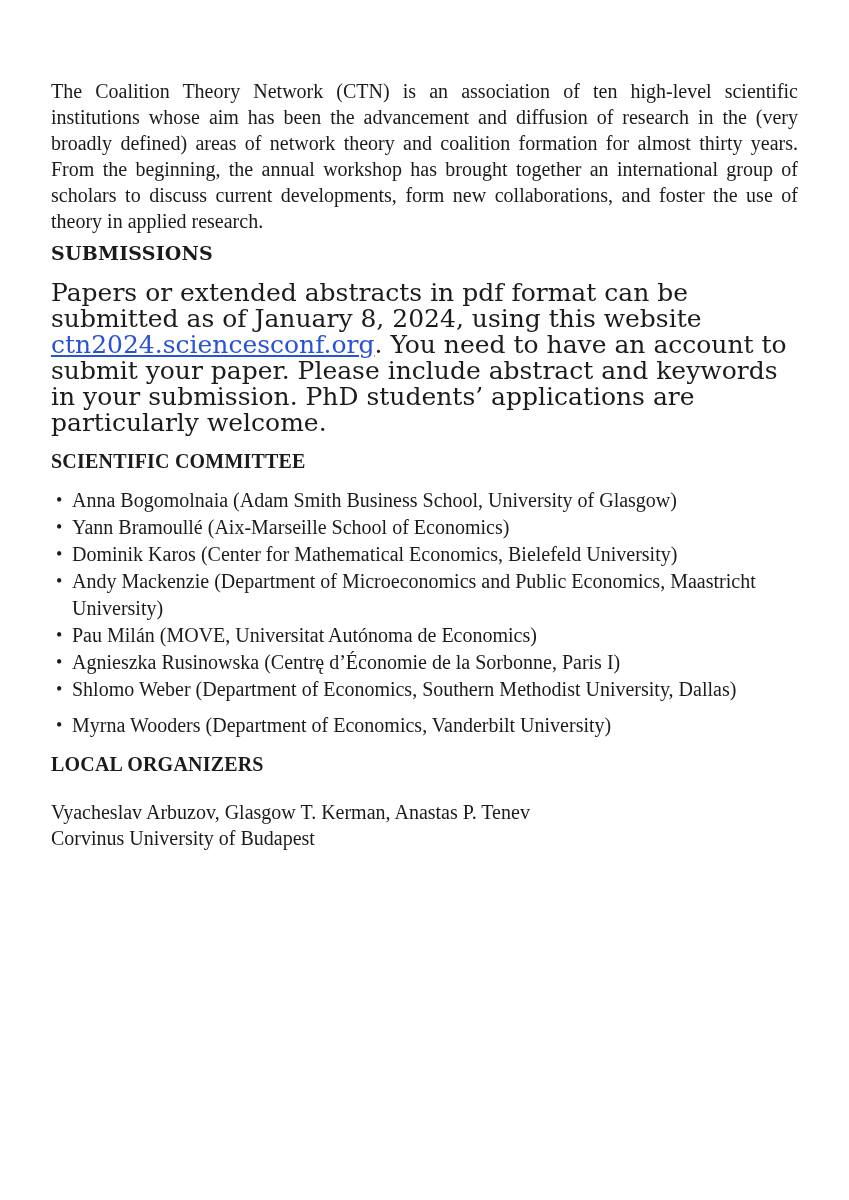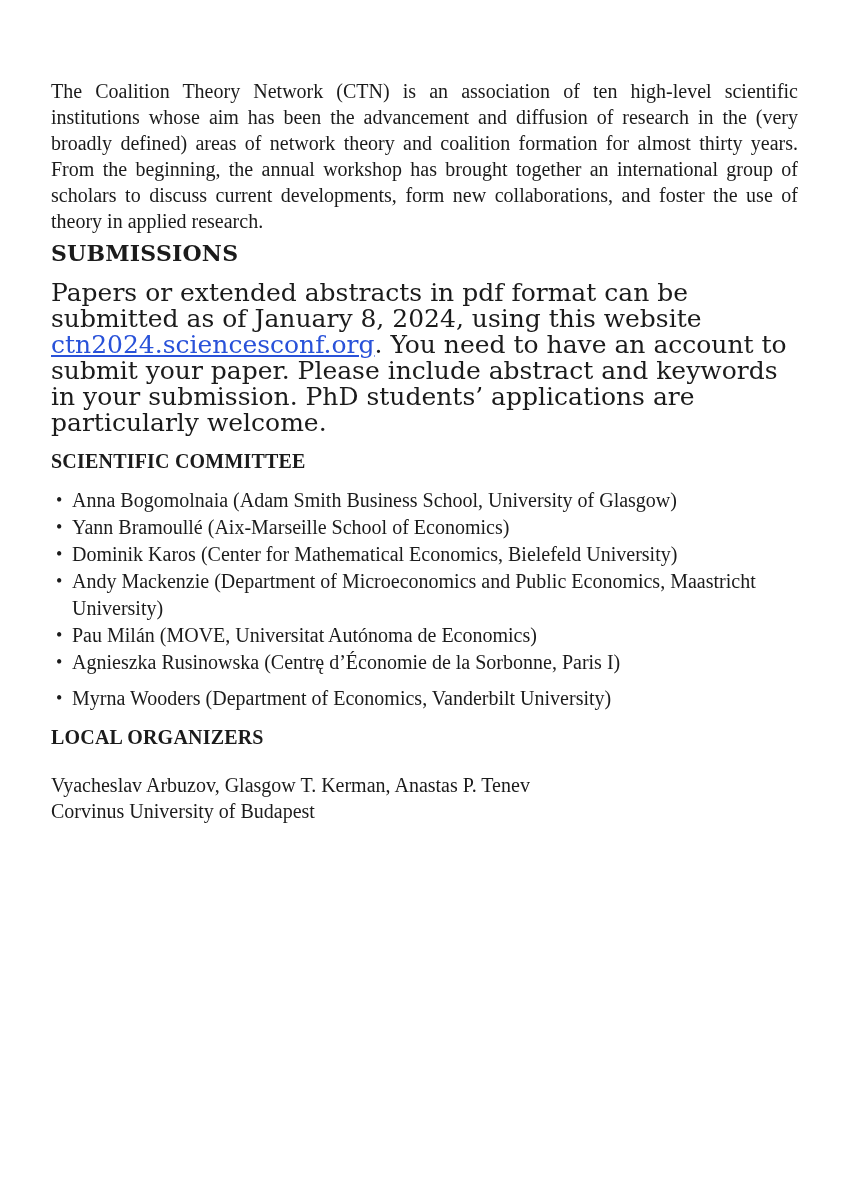--- a/index.html
+++ b/index.html
@@ -11,21 +11,21 @@
     color:#1b1b1b;
     font-family:"Liberation Serif",serif;
     overflow:hidden;
   }
   .content{padding:78px 51px 0 51px;font-size:20px;line-height:26px;}
   .intro{margin:0;text-align:justify;}
   h2.heading{
     font-size:20px;line-height:26px;font-weight:bold;
     margin:12px 0 0 0;letter-spacing:0.2px;
   }
-  h2.heading.georgia{font-family:"DejaVu Serif",serif;font-size:22px;margin-top:6px;}
+  h2.heading.georgia{font-family:"DejaVu Serif",serif;font-size:19px;margin-top:6px;}
   .papers{
     font-family:"DejaVu Serif",serif;
     font-size:25px;line-height:26px;
     margin:14px 0 0 0;
   }
   a.inline-link{color:#2952d9;text-decoration:underline;cursor:pointer;}
   ul.committee{
     list-style:none;margin:13px 0 0 0;padding:0;
     line-height:27px;
   }
@@ -83,20 +83,21 @@
 
     <h2 class="heading">SCIENTIFIC COMMITTEE</h2>
 
     <ul class="committee">
       <li><span>Anna Bogomolnaia (Adam Smith Business School, University of Glasgow)</span></li>
       <li><span>Yann Bramoullé (Aix-Marseille School of Economics)</span></li>
       <li><span>Dominik Karos (Center for Mathematical Economics, Bielefeld University)</span></li>
       <li><span>Andy Mackenzie (Department of Microeconomics and Public Economics, Maastricht University)</span></li>
       <li><span>Pau Milán (MOVE, Universitat Autónoma de Economics)</span></li>
       <li><span>Agnieszka Rusinowska (Centrę d’Économie de la Sorbonne, Paris I)</span></li>
+      <li><span>Shlomo Weber (Department of Economics, Southern Methodist University, Dallas)</span></li>
       <li class="gap"><span>Myrna Wooders (Department of Economics, Vanderbilt University)</span></li>
     </ul>
 
     <h2 class="heading">LOCAL ORGANIZERS</h2>
 
     <p class="organizers-names"><span>Vyacheslav Arbuzov, Glasgow T. Kerman, Anastas P. Tenev</span><br><span>Corvinus University of Budapest</span></p>
 
   </main>
 
   <footer>

